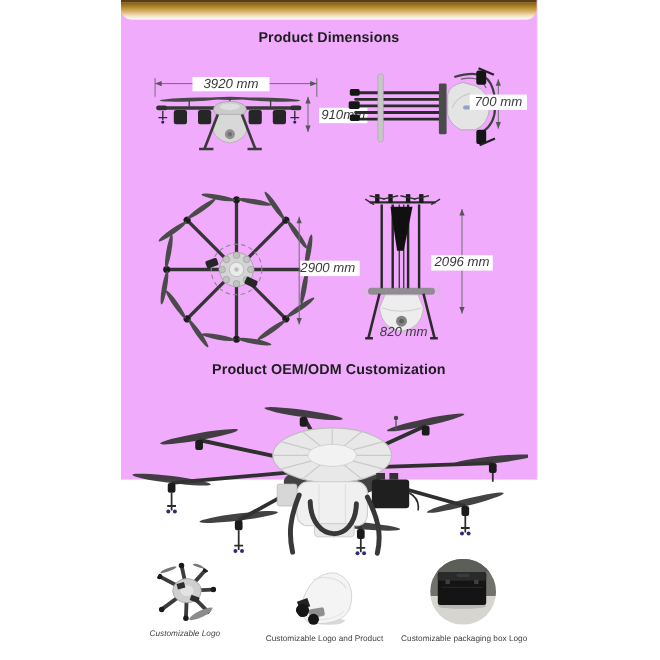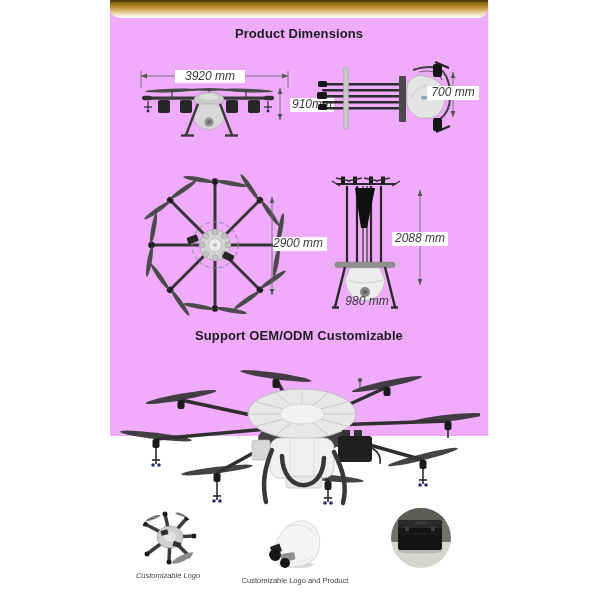--- a/index.html
+++ b/index.html
@@ -221,25 +221,25 @@
             <path d="M55,99 L65,139"></path>
           <path d="M2,139.5 H9"></path>
             <path d="M61,139.5 H68"></path>
         </g>
         <g stroke="#6e6e6e" stroke-width="0.9">
           <line x1="90" y1="22" x2="90" y2="117"></line>
           <polygon points="90,22 87.6,28 92.4,28" fill="#555" stroke="none"></polygon>
           <polygon points="90,117 87.6,111 92.4,111" fill="#555" stroke="none"></polygon>
         </g>
       </svg>
-      <span class="dim-label" style="left:62px;top:64px;width:56px;">2088 mm</span>
-      <span class="dim-label" style="left:8px;top:127px;width:58px;background:transparent;">980 mm</span>
-    </div>
-
-    <h1 class="h-title" id="t2">Support OEM/ODM Customizable</h1>
+      <span class="dim-label" style="left:62px;top:64px;width:56px;">2096 mm</span>
+      <span class="dim-label" style="left:8px;top:127px;width:58px;background:transparent;">820 mm</span>
+    </div>
+
+    <h1 class="h-title" id="t2">Product OEM/ODM Customization</h1>
 
     <div class="hero">
       <svg width="360" height="160" viewBox="0 0 360 160">
         <g stroke="#2f2f2f" stroke-width="3.5">
           <line x1="182" y1="74" x2="328" y2="69"></line>
             <line x1="182" y1="74" x2="267" y2="35"></line>
           <line x1="182" y1="74" x2="156" y2="27"></line>
             <line x1="182" y1="74" x2="61" y2="48"></line>
           <line x1="182" y1="74" x2="36" y2="87"></line>
             <line x1="182" y1="74" x2="97" y2="121"></line>
@@ -382,14 +382,15 @@
         <rect x="7" y="12" width="44" height="8" rx="2" fill="#2a2a2a"></rect>
         <rect x="24" y="13.5" width="12" height="3" rx="1.5" fill="#3a3a3a"></rect>
         <rect x="14" y="19" width="4" height="4" fill="#3f3f3f"></rect>
           <rect x="40" y="19" width="4" height="4" fill="#3f3f3f"></rect>
         <line x1="10" y1="26" x2="48" y2="26" stroke="#242424" stroke-width="1"></line>
       </svg>
     </div>
 
     <span class="caption" style="left:8px;top:571px;width:100px;font-style:italic;">Customizable Logo</span>
     <span class="caption" style="left:110px;top:576px;width:150px;">Customizable Logo and Product</span>
+    <span class="caption" style="left:226px;top:576px;width:172px;">Customizable packaging box Logo</span>
   </div>
 </div>
 
 </body></html>

